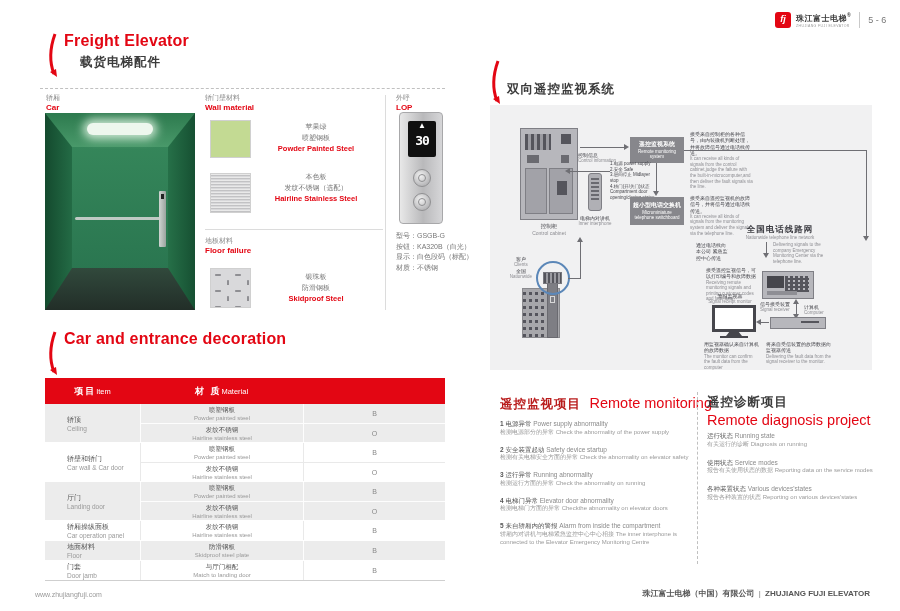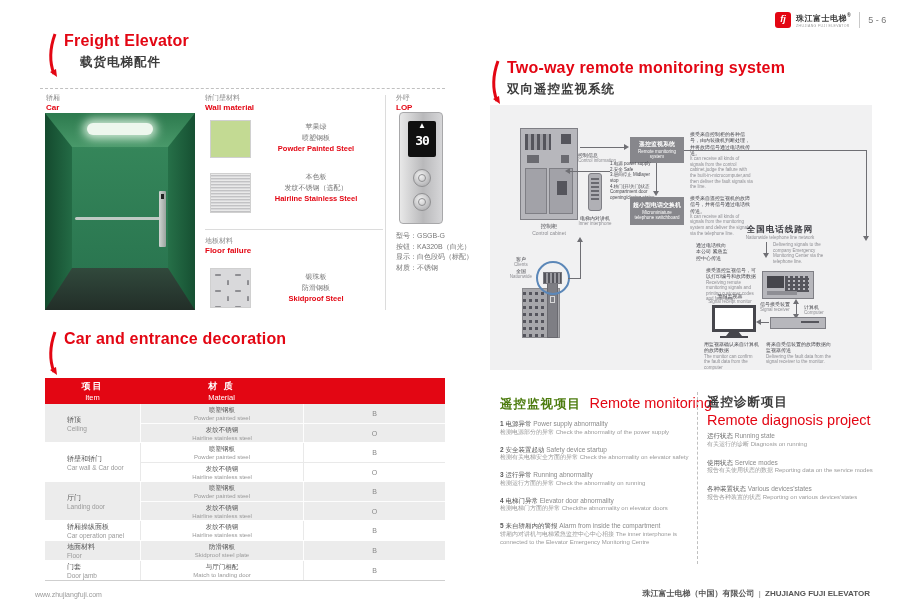--- a/index.html
+++ b/index.html
@@ -29,21 +29,21 @@
   .label-en{font-size:8px;font-weight:bold;color:#e30613;line-height:1.25;}
   .mat-zh{font-size:7px;color:#777;line-height:1.5;}
   .mat-en{font-size:7.5px;font-weight:bold;color:#e30613;line-height:1.35;}
   .swatch{position:absolute;width:41px;height:38px;border:1px solid #d0d0d0;}
   .sw-green{background:#c3da93;}
   .sw-steel{background:repeating-linear-gradient(180deg,#e9e9e9 0 1px,#c2c2c4 1px 2px,#d8d8da 2px 3px);}
   .sw-skid{background:#d9d9db;background-image:radial-gradient(ellipse 5px 2px at 7px 6px,#8f8f93 55%,transparent 60%),radial-gradient(ellipse 2px 5px at 17px 14px,#8f8f93 55%,transparent 60%);background-size:20px 16px;}
   
   .tbl{position:absolute;left:45px;top:378px;width:400px;border-bottom:1px solid #cfcfcf;}
   .thead{display:flex;background:#e30613;color:#fff;height:26px;}
-  .thead .hc{display:flex;flex-direction:column;align-items:center;justify-content:center;}
+  .thead .hc{display:flex;flex-direction:row;align-items:center;justify-content:center;}
   .hc .hz{font-size:9px;font-weight:bold;letter-spacing:2px;}
   .hc .he{font-size:7.5px;}
   .c-item{width:95px;}
   .c-mat{width:163px;}
   .c-cfg{width:142px;}
   .tgroup{display:flex;}
   .tgroup.gA{background:#ececec;}
   .tgroup.gB{background:#ffffff;}
   .titem{width:95px;display:flex;flex-direction:column;justify-content:center;padding-left:22px;}
   .titem .iz{font-size:7px;color:#555;}
@@ -344,21 +344,20 @@
       </div>
     </div>
   </div>
 
   <div class="abs" style="left:35px;top:591px;font-size:7px;color:#9a9a9a;">www.zhujiangfuji.com</div>
 
   <svg class="abs" style="left:487px;top:59px;" width="14" height="48">
     <path d="M11 2 Q3 24 10 42" stroke="#e30613" stroke-width="3" fill="none"></path>
     <polygon points="6,40 13,45 12,37" fill="#e30613"></polygon>
   </svg>
-  <div class="abs sec-title-en" style="left:507px;top:59px;">Two-way remote monitoring system</div>
   <div class="abs sec-title-zh" style="left:507px;top:81px;">双向遥控监视系统</div>
 
   <div class="panel">
 
     <div class="cab">
       <div class="slats"></div>
         <div class="sq1"></div>
         <div class="sq2"></div>
         <div class="sq3"></div>
       <div class="p1"></div>
@@ -488,21 +487,21 @@
       <div class="t5 dtext-zh">用监视器确认来自计算机的故障数据</div>
       <div class="t45 dtext-en">The monitor can confirm the fault data from the computer</div>
     </div>
     <div class="abs" style="left:276px;top:236px;width:68px;">
       <div class="t5 dtext-zh">将来自受信装置的故障数据向监视器传送</div>
       <div class="t45 dtext-en">Delivering the fault data from the signal receiver to the monitor.</div>
     </div>
   </div>
 
   <div class="abs" style="left:500px;top:394px;">
-    <span style="font-size:12.5px;font-weight:bold;color:#4d7c0f;letter-spacing:1px;">遥控监视项目</span>
+    <span style="font-size:12.5px;font-weight:bold;color:#b91c1c;letter-spacing:1px;">遥控监视项目</span>
     <span style="font-size:14.5px;color:#e30613;margin-left:4px;">Remote monitoring</span>
   </div>
   <div class="abs" style="left:500px;top:420px;width:194px;">
     <div style="margin-bottom:9px;">
       <div class="t65"><span class="dgray bold">1</span> <span class="dgray">电源异常</span> <span class="gray">Power supply abnormality</span></div>
       <div class="t6" style="color:#9a9a9a;"><span>检测电源部分的异常</span> <span>Check the abnormality of the power supply</span></div>
     </div>
     <div style="margin-bottom:9px;">
       <div class="t65"><span class="dgray bold">2</span> <span class="dgray">安全装置起动</span> <span class="gray">Safety device startup</span></div>
       <div class="t6" style="color:#9a9a9a;"><span>检测有关电梯安全方面的异常</span> <span>Check the abnormality on elevator safety</span></div>

